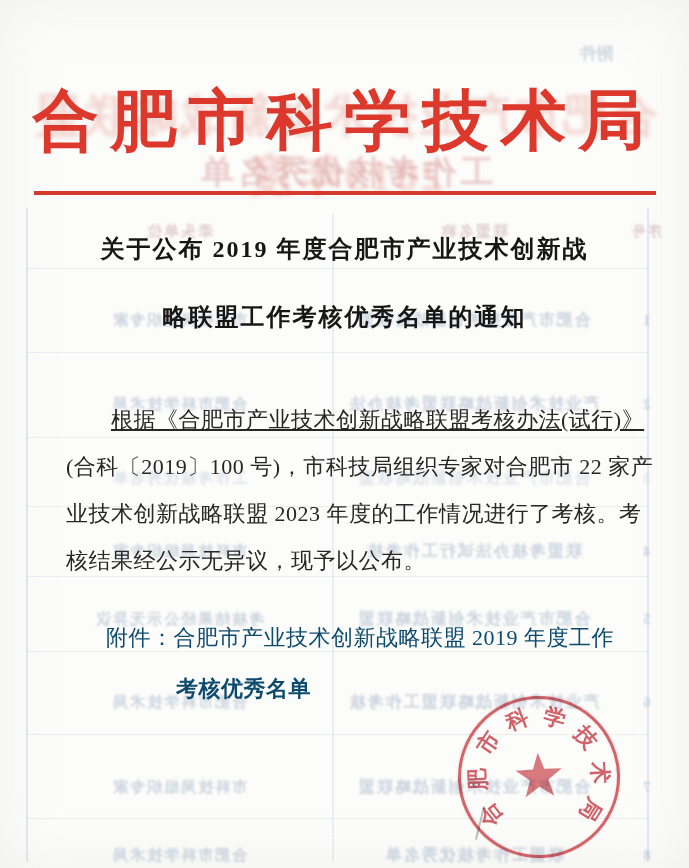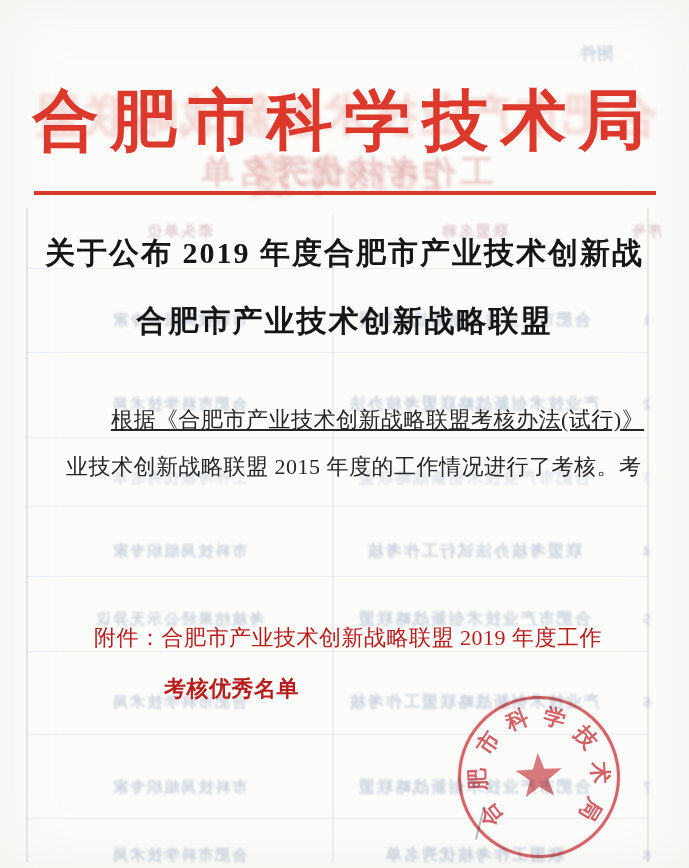--- a/index.html
+++ b/index.html
@@ -49,35 +49,35 @@
     position:absolute;z-index:2;top:76px;left:0;right:0;text-align:center;
     font-size:66px;font-weight:700;letter-spacing:12px;
     color:#dc392c;white-space:nowrap;
   }
   .red-rule{
     position:absolute;z-index:2;top:191px;left:34px;width:622px;height:4px;
     background:#d63a2f;
   }
   .doc-title{
     position:absolute;z-index:2;left:0;right:0;text-align:center;
-    font-size:30px;font-weight:700;letter-spacing:2px;color:#161616;
+    font-size:24px;font-weight:700;letter-spacing:2px;color:#161616;
     white-space:nowrap;
   }
   .t1{top:233px;}
   .t2{top:301px;}
   .body-block{
     position:absolute;z-index:2;left:66px;width:561px;top:396px;
     font-size:22px;line-height:47px;color:#262626;letter-spacing:.5px;
   }
   .jline{text-align:justify;text-align-last:justify;white-space:nowrap;}
   .jline.indent{text-indent:45px;text-decoration:underline;}
   .lline{text-align:left;}
   .attach-block{
-    position:absolute;z-index:2;left:54px;width:561px;top:612px;
-    font-size:22px;line-height:51px;color:#b91c1c;letter-spacing:.5px;
+    position:absolute;z-index:2;left:66px;width:561px;top:612px;
+    font-size:22px;line-height:51px;color:#0c4a6e;letter-spacing:.5px;
   }
   .a1{padding-left:40px;white-space:nowrap;}
   .a2{padding-left:110px;white-space:nowrap;font-weight:bold;}
   .date-line{
     position:absolute;z-index:2;top:774px;right:46px;
     font-size:21px;letter-spacing:2px;color:#222;white-space:nowrap;
   }
 
   
   .seal{
@@ -168,25 +168,27 @@
   <div class="grow ghost" style="top:845px">
     <span class="gnum">8</span>
     <span class="gname">联盟工作考核优秀名单</span>
     <span class="gunit">合肥市科学技术局</span>
   </div>
 
   <div class="agency">合肥市科学技术局</div>
   <div class="red-rule"></div>
 
   <div class="doc-title t1">关于公布 2019 年度合肥市产业技术创新战</div>
-  <div class="doc-title t2">合肥市产业技术创新战略联盟</div>
+  <div class="doc-title t2">略联盟工作考核优秀名单的通知</div>
 
   <div class="body-block">
     <div class="jline indent">根据《合肥市产业技术创新战略联盟考核办法(试行)》</div>
-    <div class="jline">业技术创新战略联盟 2015 年度的工作情况进行了考核。考</div>
+    <div class="jline">(合科〔2019〕100 号)，市科技局组织专家对合肥市 22 家产</div>
+    <div class="jline">业技术创新战略联盟 2023 年度的工作情况进行了考核。考</div>
+    <div class="lline">核结果经公示无异议，现予以公布。</div>
   </div>
 
   <div class="attach-block">
     <div class="a1">附件：合肥市产业技术创新战略联盟 2019 年度工作</div>
     <div class="a2">考核优秀名单</div>
   </div>
 
 
   <div class="crease"></div>
 

